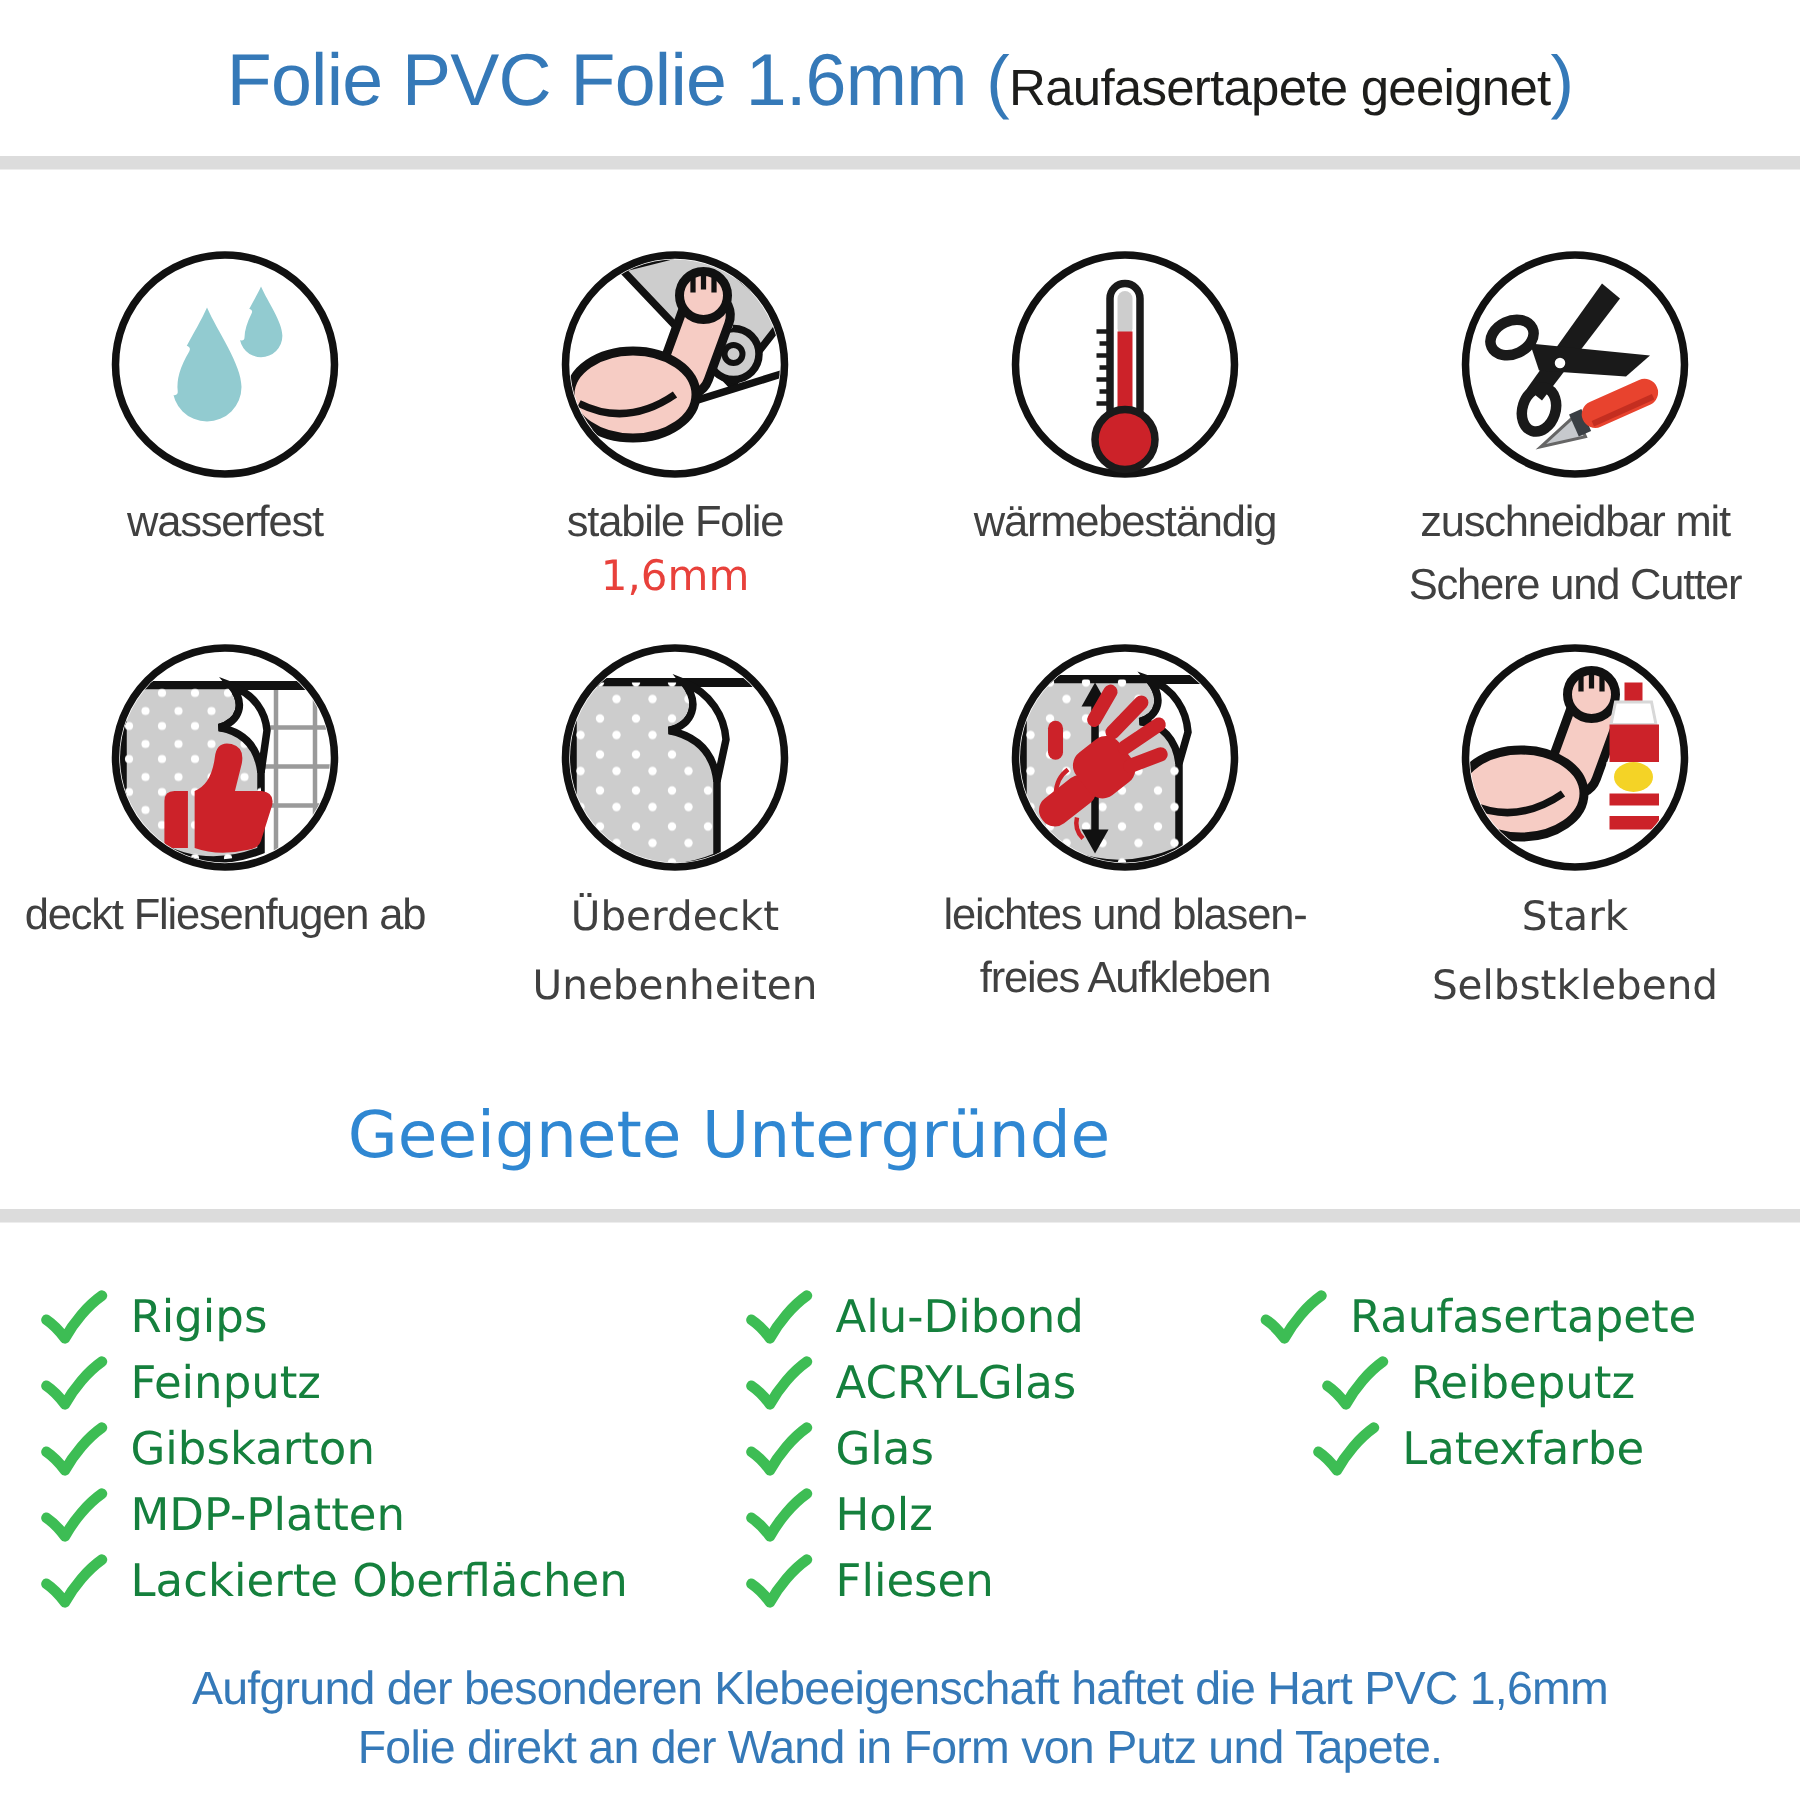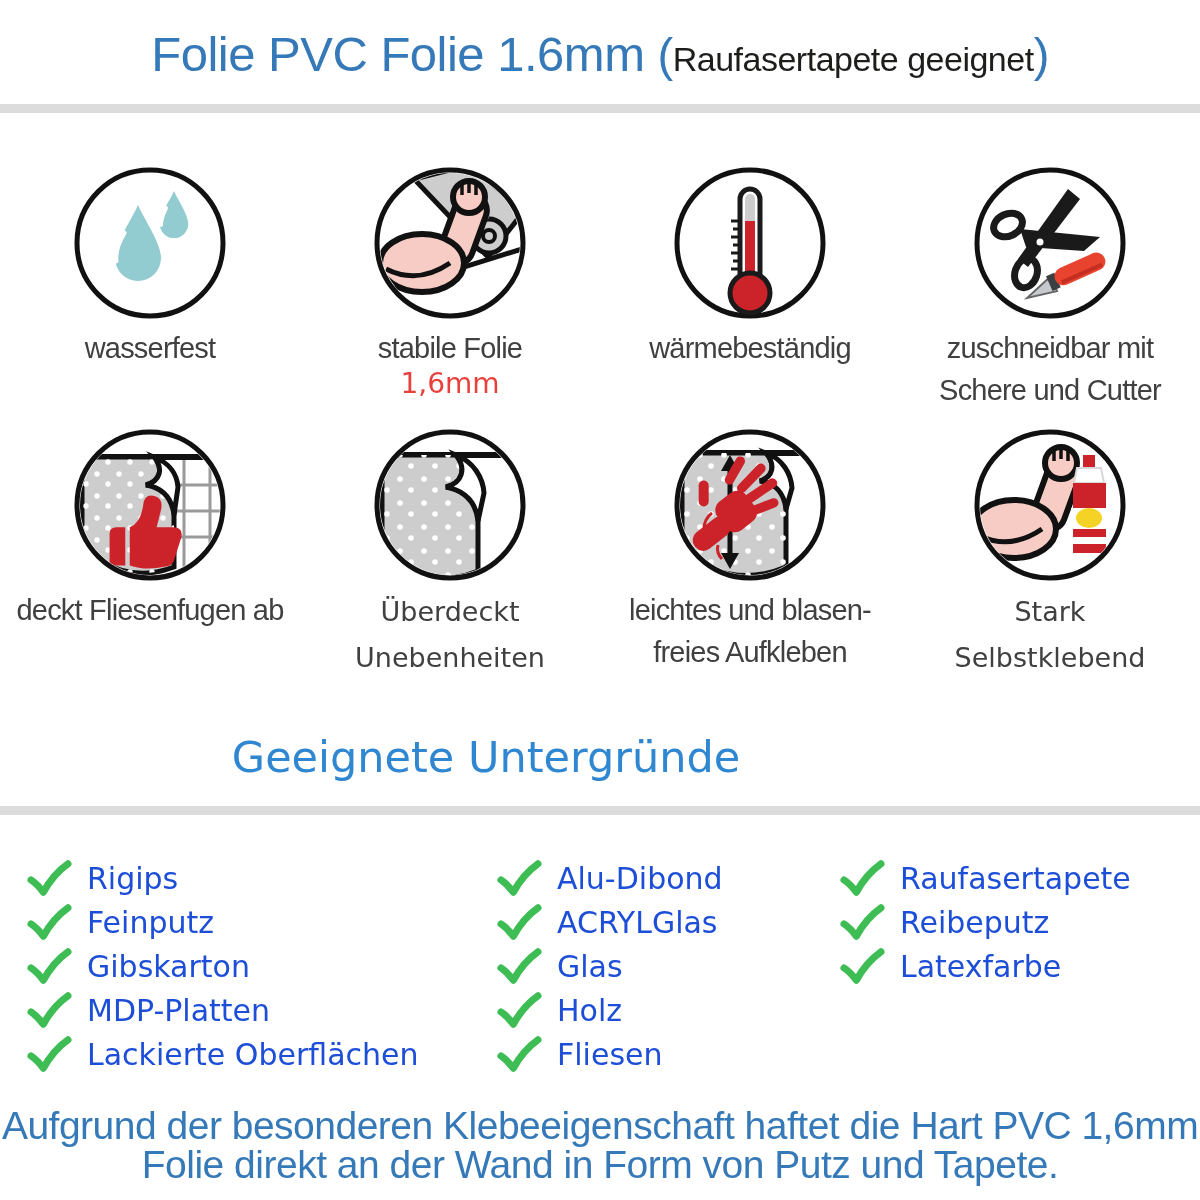--- a/index.html
+++ b/index.html
@@ -40,31 +40,31 @@
     letter-spacing:0;margin-top:2px;
   }
   
   .surf-heading{
     position:absolute;top:732px;left:0;width:972px;text-align:center;
     font-family:"DejaVu Sans",sans-serif;font-size:43px;color:#2f87d2;
   }
   .surf-col{position:absolute;display:flex;flex-direction:column;}
   .surf-col1{left:25px;top:856px;}
   .surf-col2{left:495px;top:856px;}
-  .surf-col3{left:838px;top:856px;}
+  .surf-col3{left:838px;top:856px;align-items:center;}
   .surf-item{height:44px;display:flex;align-items:center;}
   .surf-item svg{width:48px;height:36px;flex:0 0 auto;}
   .surf-item span{
     margin-left:14px;font-family:"DejaVu Sans",sans-serif;font-size:30px;
-    color:#1d4ed8;white-space:nowrap;
+    color:#15803d;white-space:nowrap;
   }
   
   .note{
     position:absolute;top:1106px;left:0;width:1200px;text-align:center;
-    font-size:39px;line-height:39px;color:#3579b8;letter-spacing:-0.5px;
+    font-size:31px;line-height:39px;color:#3579b8;letter-spacing:-0.5px;
   }
 </style>
 </head>
 <body>
 
 <div class="title"><span class="title-main">Folie PVC Folie 1.6mm </span><span class="title-paren">(</span><span class="title-sub">Raufasertapete geeignet</span><span class="title-paren">)</span></div>
 
 <div class="gray-bar bar1"></div>
 
 <div class="features">

